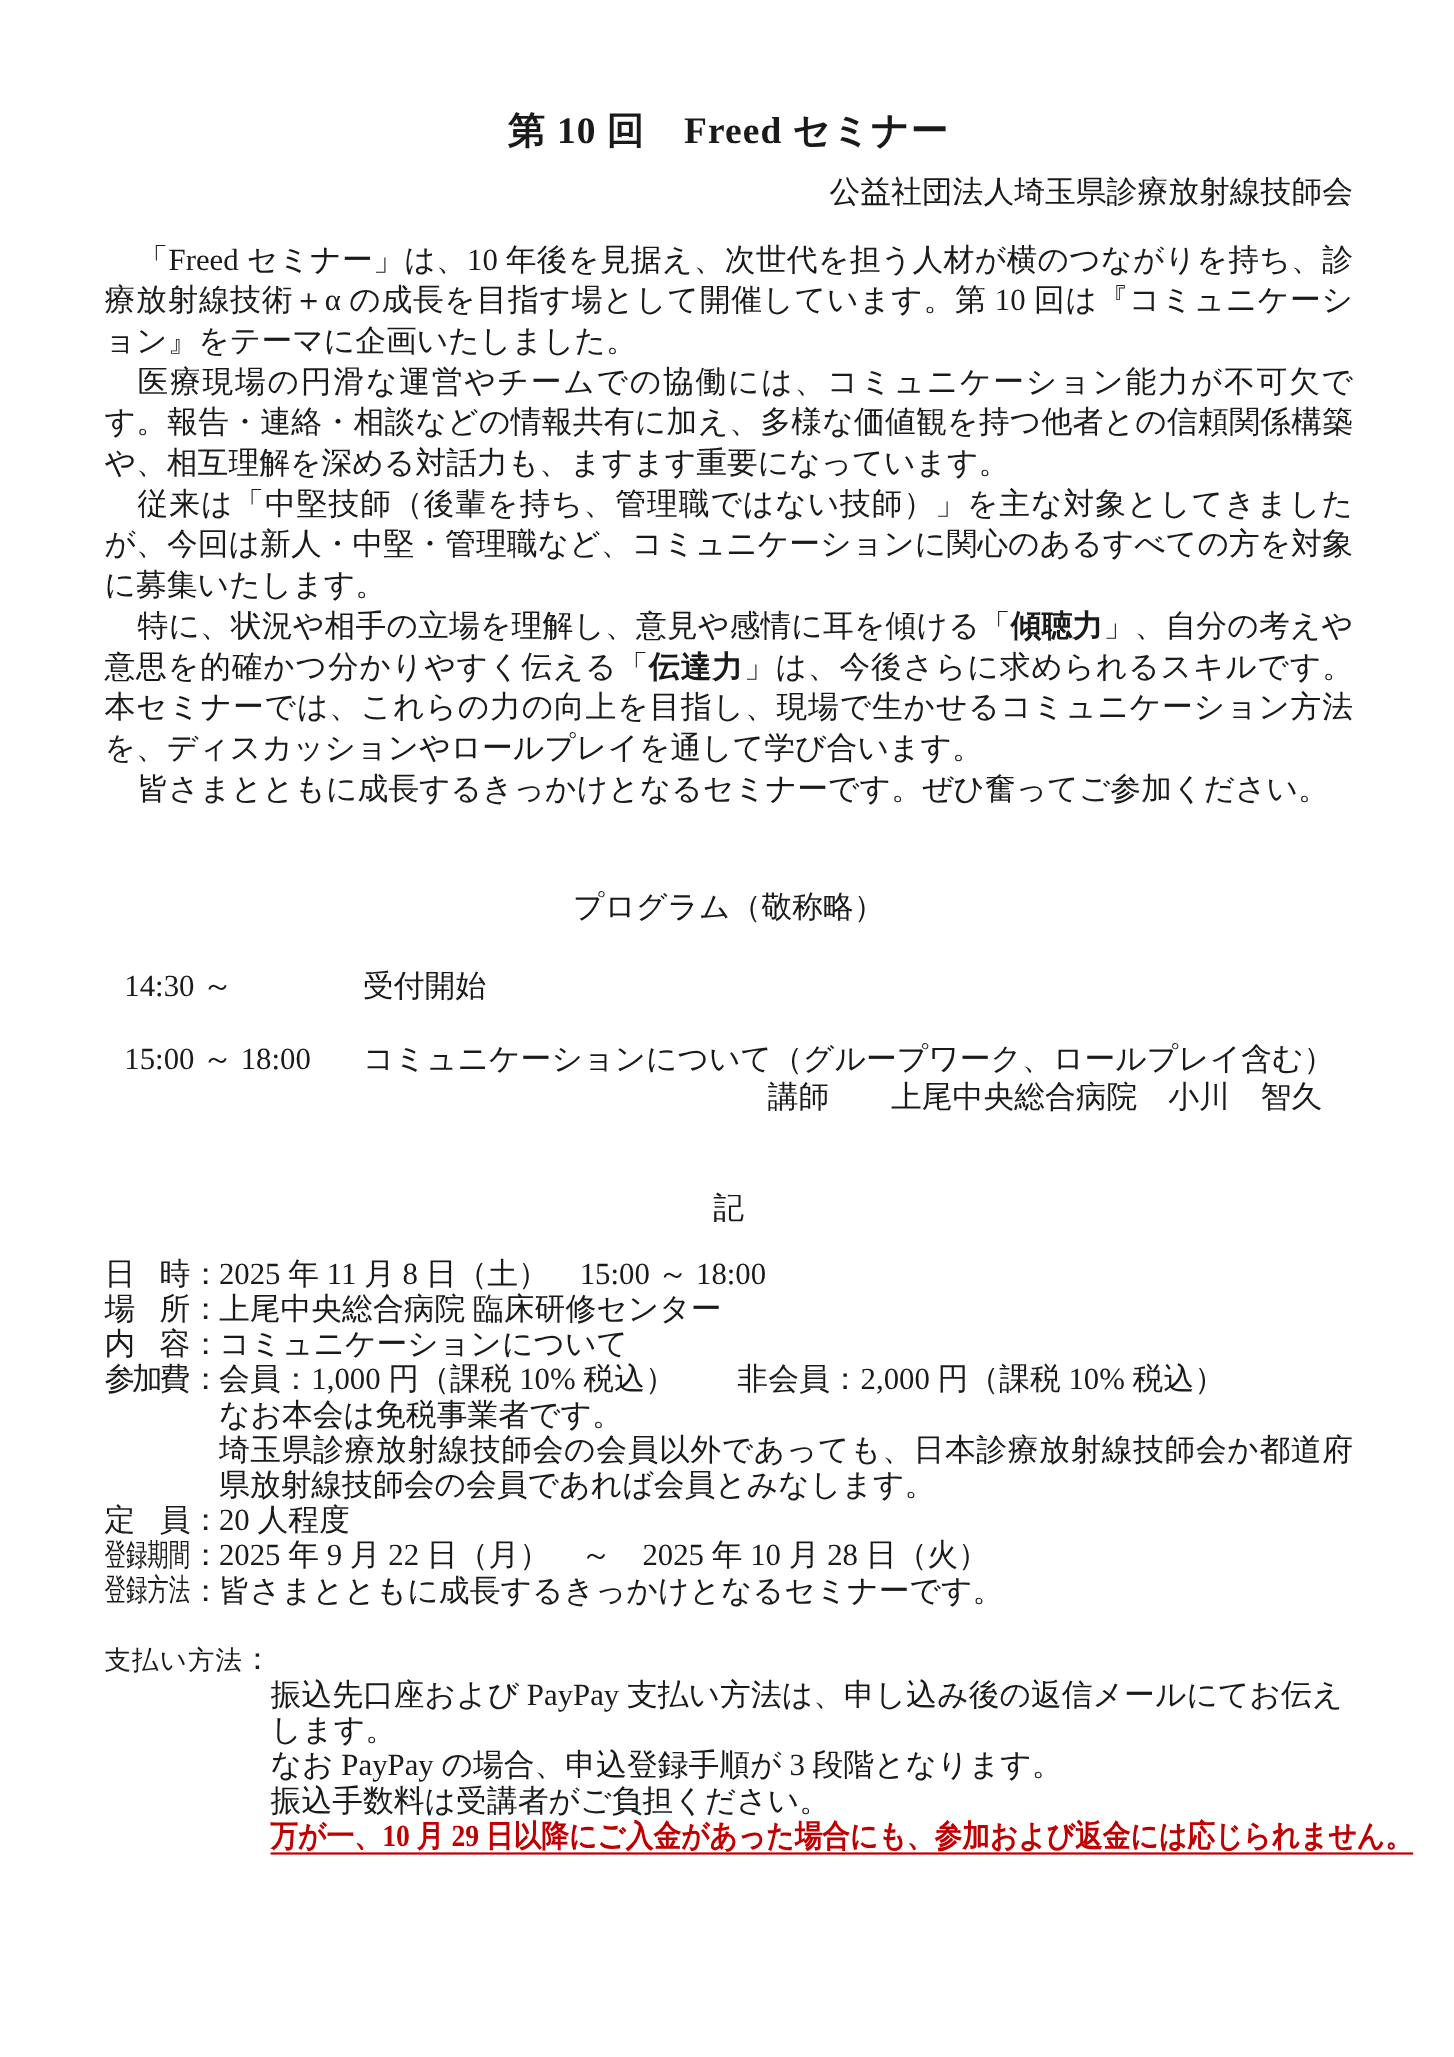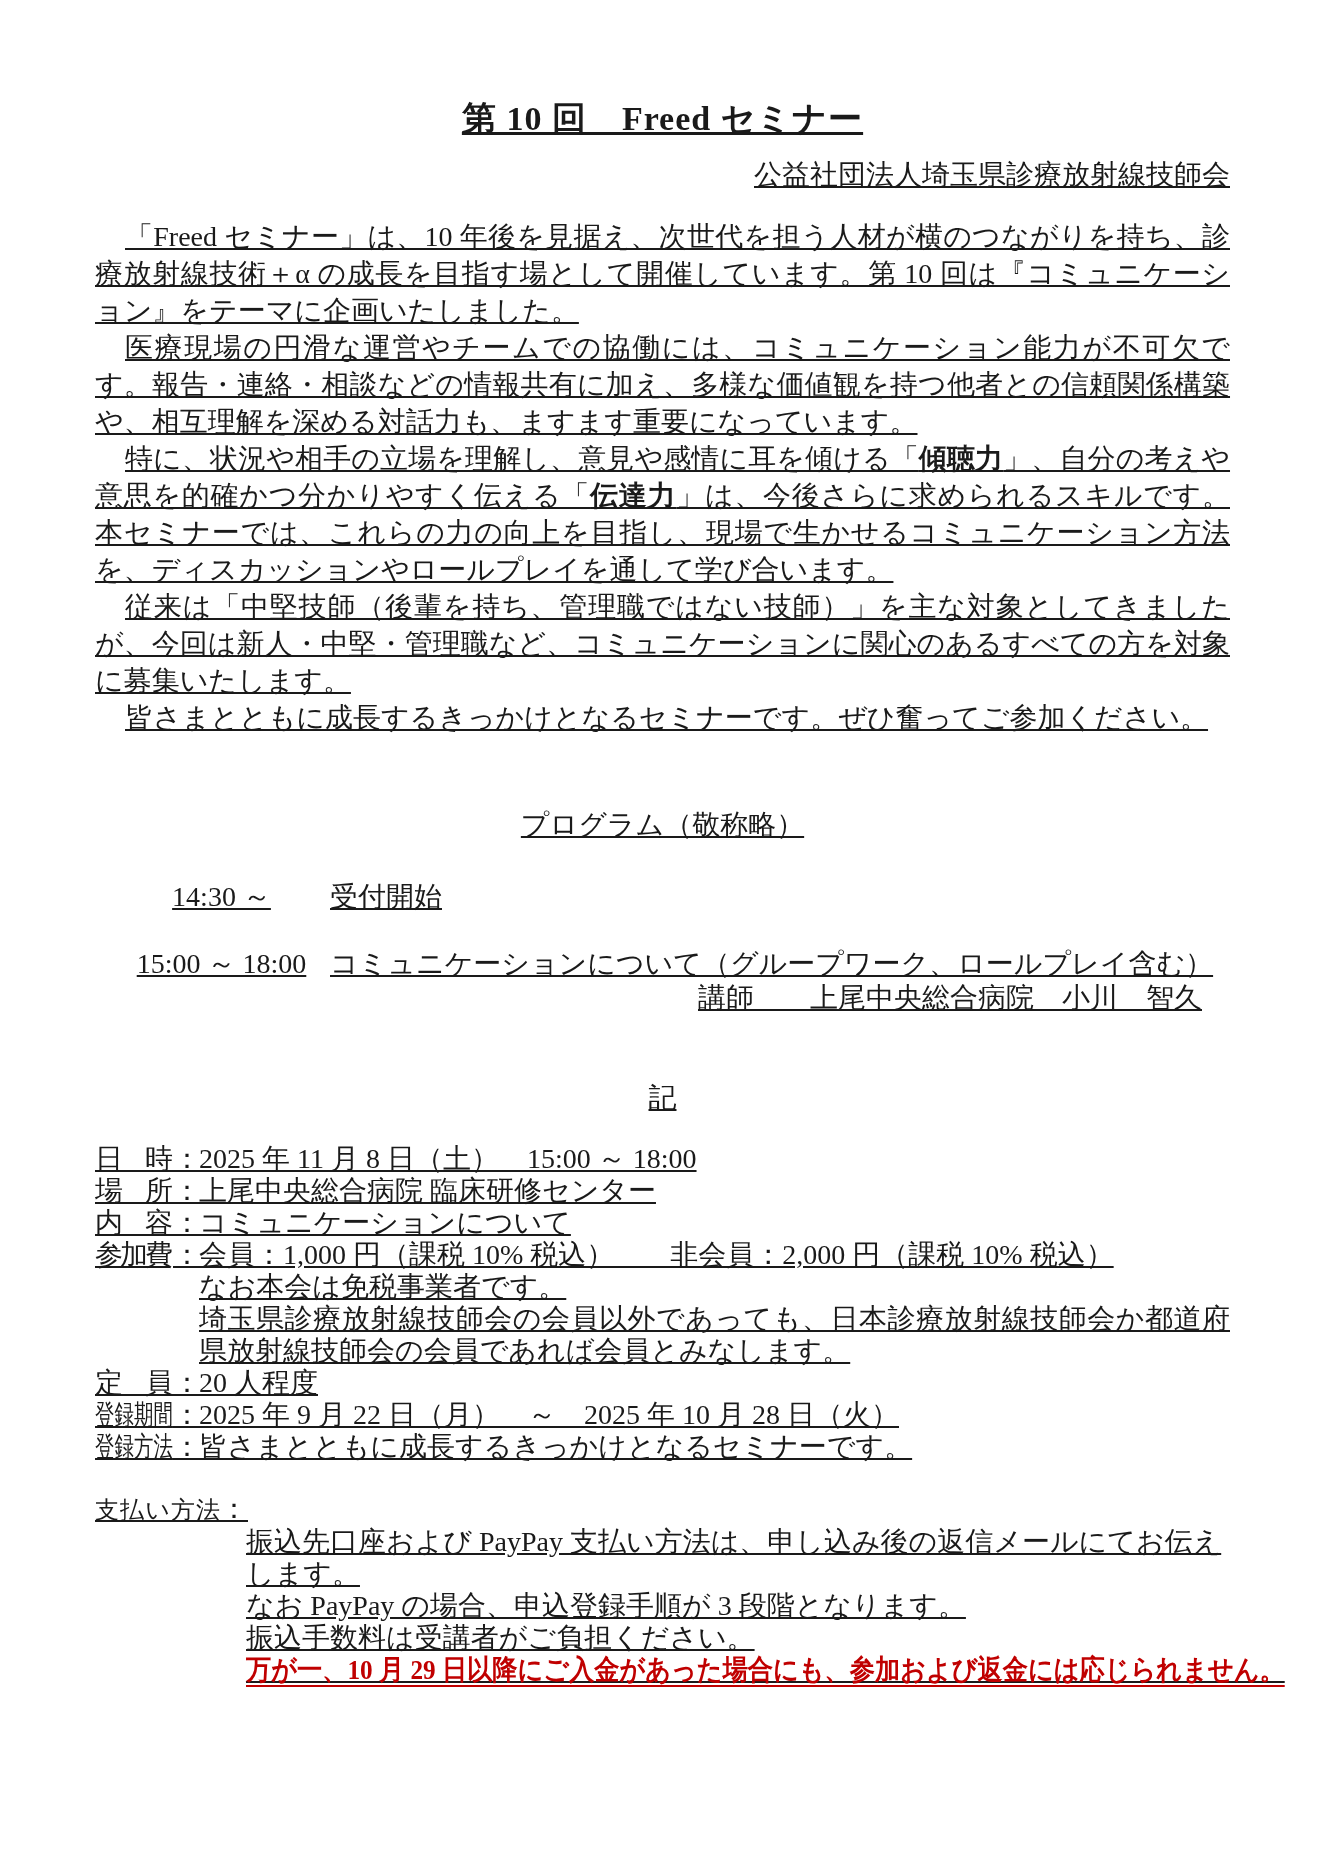--- a/index.html
+++ b/index.html
@@ -5,40 +5,39 @@
   html,body { margin:0; padding:0; background:#ffffff; }
   .page {
     position:relative;
     width:1322px; height:1870px;
     background:#ffffff;
     color:#1a1a1a;
     font-family:"Liberation Serif","DejaVu Serif",serif;
     box-sizing:border-box;
     padding:0 92px 0 95px;
     overflow:hidden;
-    text-decoration:underline;
   }
   .doc-title {
     margin:0; padding-top:96px;
     text-align:center;
     font-size:34px; font-weight:bold;
     letter-spacing:1px;
   }
   .org-line {
     margin-top:14px;
     text-align:right;
     font-size:28px;
   }
   .intro { margin-top:24px; font-size:28px; line-height:37px; text-align:justify; }
   .intro p { margin:0; text-indent:30px; }
   .b { font-weight:bold; }
 
   .prog-heading { margin-top:70px; text-align:center; font-size:28px; }
   .prog-row { display:grid; grid-template-columns:235px 1fr; font-size:28px; line-height:34px; }
-  .prog-row .time { padding-left:18px; white-space:nowrap;text-align:center; }
+  .prog-row .time { padding-left:18px; white-space:nowrap; }
   .prog-row-1 { margin-top:36px; }
   .prog-row-2 { margin-top:33px; }
   .lecturer-line { text-align:right; padding-right:28px; font-size:28px; line-height:34px; }
 
   .record-heading { margin-top:64px; text-align:center; font-size:28px; }
   .record { margin-top:26px; font-size:28px; line-height:32px; }
   .rec-row { display:grid; grid-template-columns:78px 26px 1fr; }
   .rec-label { text-align:justify; text-align-last:justify; white-space:nowrap; overflow:visible; }
   .rec-label.l3 { text-align:left; text-align-last:auto; letter-spacing:-3px; }
   .rec-label.l4 { text-align:left; text-align-last:auto; width:112px; transform:scaleX(0.696); transform-origin:0 50%; }
@@ -73,22 +72,22 @@
 
 <div class="page">
 
   <h1 class="doc-title">第 10 回　Freed セミナー</h1>
 
   <div class="org-line">公益社団法人埼玉県診療放射線技師会</div>
 
   <div class="intro">
     <p>「Freed セミナー」は、10 年後を見据え、次世代を担う人材が横のつながりを持ち、診療放射線技術＋α の成長を目指す場として開催しています。第 10 回は『コミュニケーション』をテーマに企画いたしました。</p>
     <p>医療現場の円滑な運営やチームでの協働には、コミュニケーション能力が不可欠です。報告・連絡・相談などの情報共有に加え、多様な価値観を持つ他者との信頼関係構築や、相互理解を深める対話力も、ますます重要になっています。</p>
+    <p>従来は「中堅技師（後輩を持ち、管理職ではない技師）」を主な対象としてきましたが、今回は新人・中堅・管理職など、コミュニケーションに関心のあるすべての方を対象に募集いたします。</p>
     <p><span>特に、状況や相手の立場を理解し、意見や感情に耳を傾ける「</span><span class="b">傾聴力</span><span>」、自分の考えや意思を的確かつ分かりやすく伝える「</span><span class="b">伝達力</span><span>」は、今後さらに求められるスキルです。本セミナーでは、これらの力の向上を目指し、現場で生かせるコミュニケーション方法を、ディスカッションやロールプレイを通して学び合います。</span></p>
-    <p>従来は「中堅技師（後輩を持ち、管理職ではない技師）」を主な対象としてきましたが、今回は新人・中堅・管理職など、コミュニケーションに関心のあるすべての方を対象に募集いたします。</p>
     <p>皆さまとともに成長するきっかけとなるセミナーです。ぜひ奮ってご参加ください。</p>
   </div>
 
   <div class="prog-heading">プログラム（敬称略）</div>
 
   <div class="prog-row prog-row-1">
     <span class="time">14:30 ～</span>
     <span class="desc">受付開始</span>
   </div>
 

